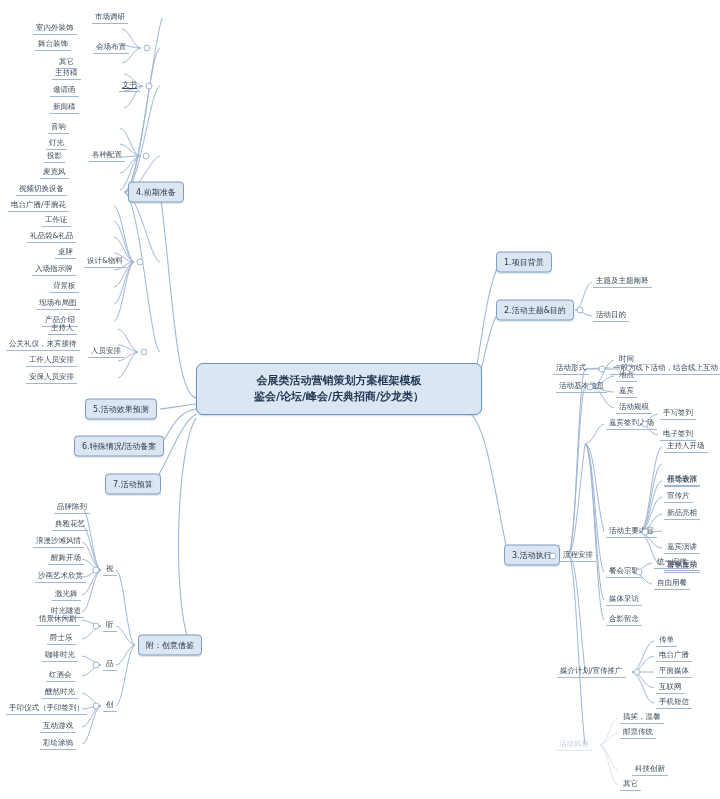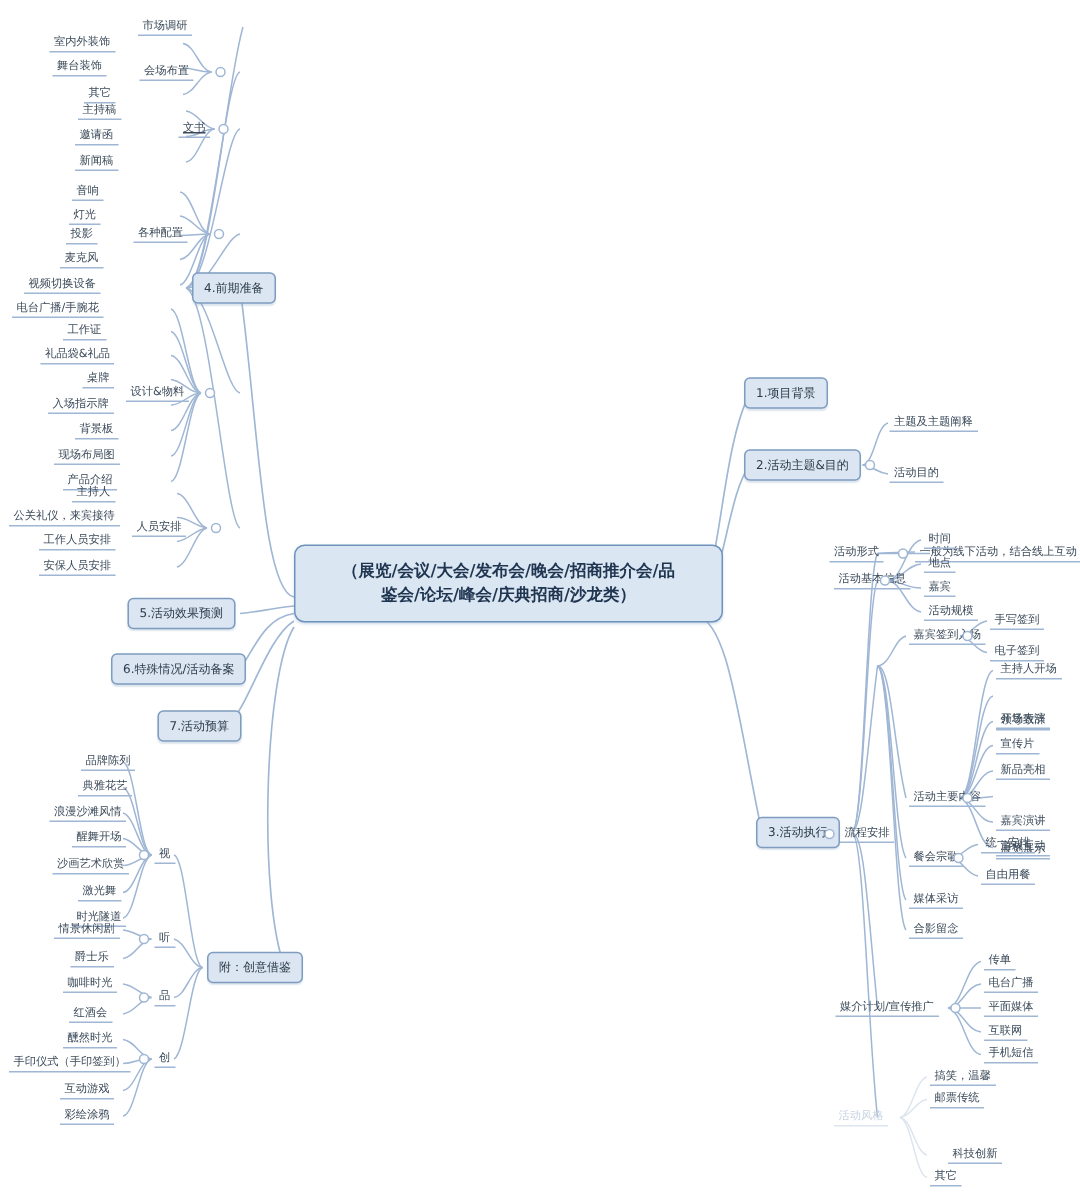--- a/index.html
+++ b/index.html
@@ -157,21 +157,21 @@
       <path d="M101 665 C 93 666 90 675 82 676"></path>
 
       <path d="M101 706 C 93 704 90 694 82 693"></path>
       <path d="M101 706 C 93 705 90 709 82 709"></path>
       <path d="M101 706 C 93 707 90 726 82 727"></path>
       <path d="M101 706 C 93 708 90 743 82 744"></path>
     </g>
   </svg>
 
   <div id="central">
-    <div>（展览/会议/大会/发布会/晚会/招商推介会/品</div>
+    <div>会展类活动营销策划方案框架模板</div>
     <div>鉴会/论坛/峰会/庆典招商/沙龙类）</div>
   </div>
 
   <div class="box" style="left:496px;top:262px;">1.项目背景</div>
   <div class="box" style="left:496px;top:310px;">2.活动主题&amp;目的</div>
   <div class="box" style="left:504px;top:555px;">3.活动执行</div>
   <div class="box" style="left:128px;top:192px;">4.前期准备</div>
   <div class="box" style="left:85px;top:409px;">5.活动效果预测</div>
   <div class="box" style="left:74px;top:446px;">6.特殊情况/活动备案</div>
   <div class="box" style="left:105px;top:484px;">7.活动预算</div>

